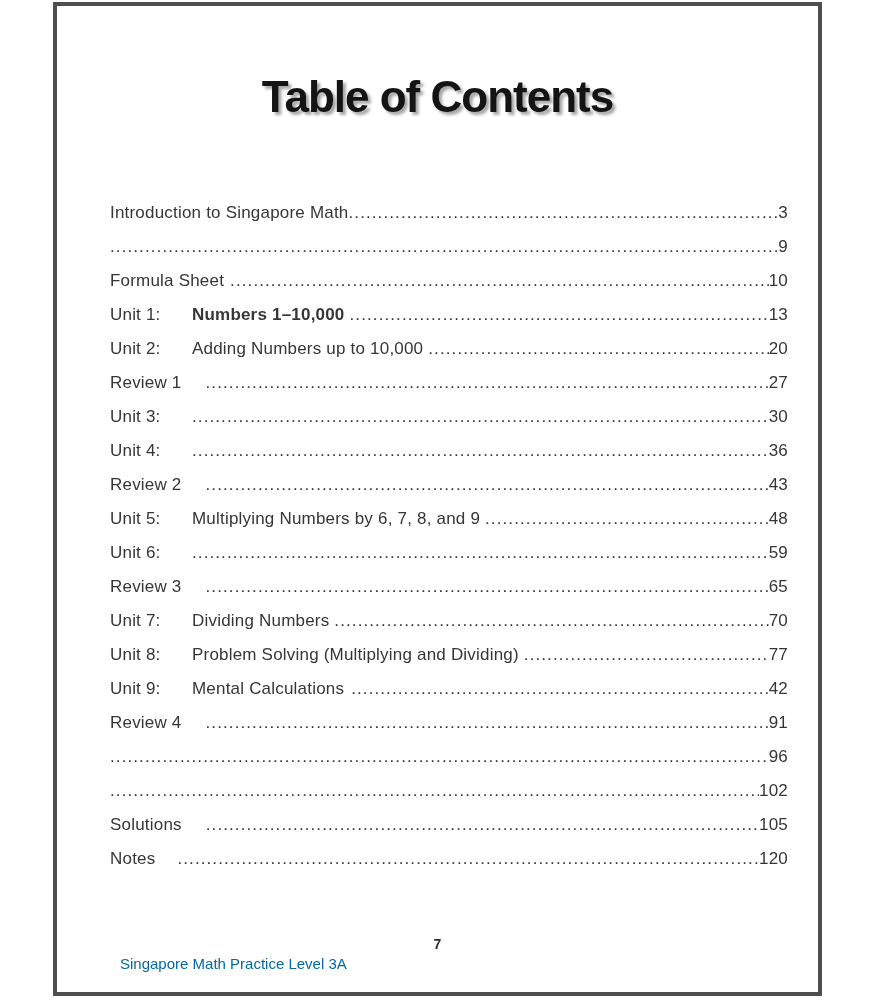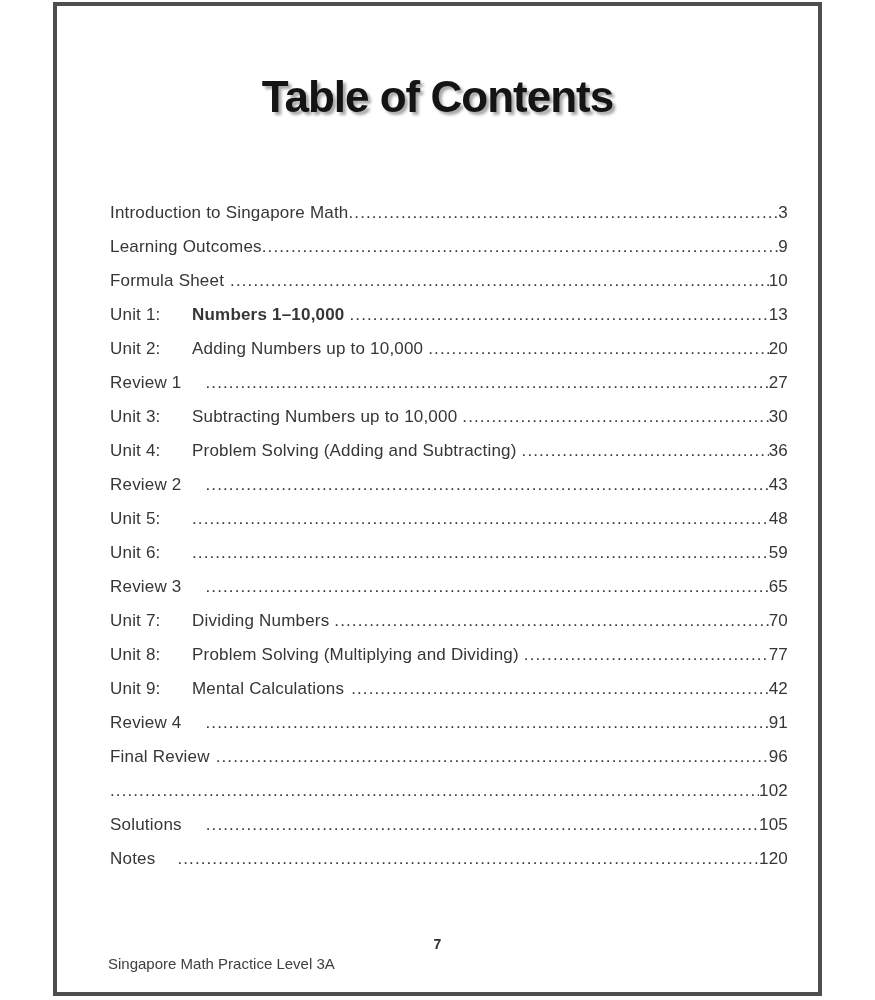--- a/index.html
+++ b/index.html
@@ -39,22 +39,22 @@
   .entry-title { flex: none; white-space: nowrap; }
   .dots {
     flex: 1 1 auto;
     overflow: hidden;
     white-space: nowrap;
     letter-spacing: 1.1px;
     color: #363636;
   }
   .pagenum { flex: none; }
   .footer-book {
-    position: absolute; left: 51px; bottom: 20px;
-    font-size: 15px; color: #404040;
+    position: absolute; left: 63px; bottom: 20px;
+    font-size: 15px; color: #0369a1;
   }
   .footer-page {
     position: absolute; left: 0; right: 0; bottom: 40px;
     text-align: center;
     font-size: 14px; font-weight: 700; color: #2e2e2e;
   }
 </style>
 </head>
 <body>
 
@@ -62,21 +62,20 @@
   <h1 class="title">Table of Contents</h1>
   <div class="toc">
       <div class="row">
 
     <span class="entry-title">Introduction to Singapore Math</span>
     <span class="dots">................................................................................................................................................................................................................................................</span>
     <span class="pagenum">3</span>
   </div>
       <div class="row">
 
-    <span class="entry-title">Learning Outcomes</span>
     <span class="dots">................................................................................................................................................................................................................................................</span>
     <span class="pagenum">9</span>
   </div>
       <div class="row">
 
     <span class="entry-title" style="padding-right: 6px;">Formula Sheet</span>
     <span class="dots">................................................................................................................................................................................................................................................</span>
     <span class="pagenum">10</span>
   </div>
       <div class="row">
@@ -92,38 +91,37 @@
     <span class="pagenum">20</span>
   </div>
       <div class="row">
 
     <span class="entry-title" style="padding-right: 24px;">Review 1</span>
     <span class="dots">................................................................................................................................................................................................................................................</span>
     <span class="pagenum">27</span>
   </div>
       <div class="row">
     <span class="unit-label">Unit 3:</span>
-    <span class="entry-title" style="padding-right: 5px;">Subtracting Numbers up to 10,000</span>
     <span class="dots">................................................................................................................................................................................................................................................</span>
     <span class="pagenum">30</span>
   </div>
       <div class="row">
     <span class="unit-label">Unit 4:</span>
-    <span class="entry-title" style="padding-right: 5px;">Problem Solving (Adding and Subtracting)</span>
     <span class="dots">................................................................................................................................................................................................................................................</span>
     <span class="pagenum">36</span>
   </div>
       <div class="row">
 
     <span class="entry-title" style="padding-right: 24px;">Review 2</span>
     <span class="dots">................................................................................................................................................................................................................................................</span>
     <span class="pagenum">43</span>
   </div>
       <div class="row">
     <span class="unit-label">Unit 5:</span>
+    <span class="entry-title" style="padding-right: 5px;">Multiplying Numbers by 6, 7, 8, and 9</span>
     <span class="dots">................................................................................................................................................................................................................................................</span>
     <span class="pagenum">48</span>
   </div>
       <div class="row">
     <span class="unit-label">Unit 6:</span>
     <span class="dots">................................................................................................................................................................................................................................................</span>
     <span class="pagenum">59</span>
   </div>
       <div class="row">
 
@@ -150,21 +148,20 @@
     <span class="pagenum">42</span>
   </div>
       <div class="row">
 
     <span class="entry-title" style="padding-right: 24px;">Review 4</span>
     <span class="dots">................................................................................................................................................................................................................................................</span>
     <span class="pagenum">91</span>
   </div>
       <div class="row">
 
-    <span class="entry-title" style="padding-right: 6px;">Final Review</span>
     <span class="dots">................................................................................................................................................................................................................................................</span>
     <span class="pagenum">96</span>
   </div>
       <div class="row">
 
     <span class="dots">................................................................................................................................................................................................................................................</span>
     <span class="pagenum">102</span>
   </div>
       <div class="row">
 

